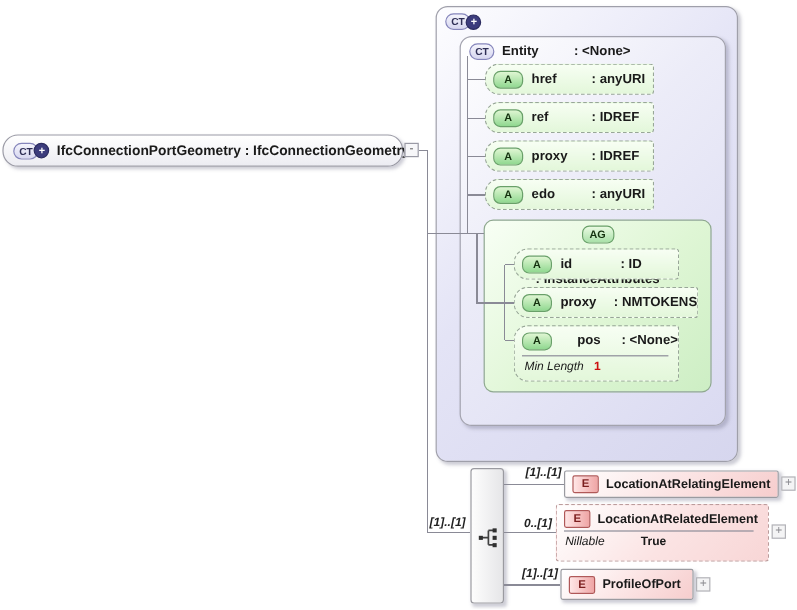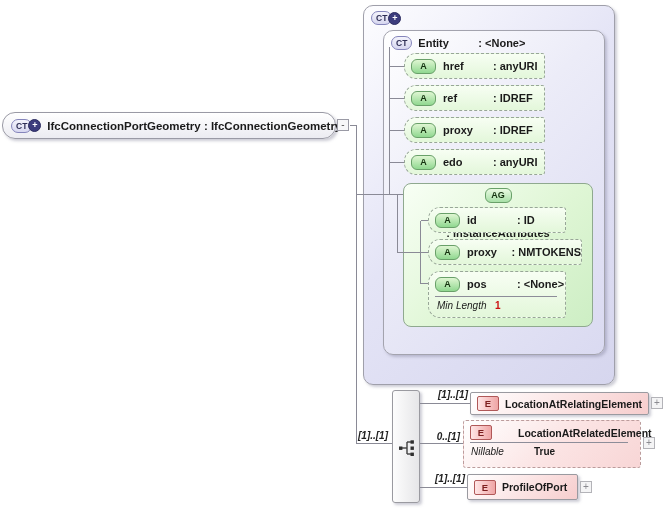--- a/index.html
+++ b/index.html
@@ -58,40 +58,40 @@
   
   .attr{border:1px dashed #98a698;border-radius:12px 3px 3px 12px;
         background:linear-gradient(#f7fef3,#e3f7da);display:flex;align-items:center;gap:0;
         padding:0 0 0 6px;z-index:4;}
   .attr .name-col{margin-left:7px;}
   .attr-type{font-weight:bold;font-size:11px;color:#1a1a1a;white-space:nowrap;}
   .ag-box{left:403px;top:183px;width:190px;height:144px;border:1px solid #8fa98f;border-radius:8px;
           background:linear-gradient(135deg,#f8fff5 0%,#dff6d5 55%,#cdeec4 100%);z-index:3;}
   .pos-attr{flex-direction:column;align-items:stretch;padding:0;}
   .pos-line1{display:flex;align-items:center;height:24px;padding-left:6px;}
-  .pos-line1 .name-col{margin-left:7px;}
+  .pos-line1 .name-col{margin-left:21px;}
   .pos-sep{border-top:1px solid #8d8d99;margin:0 8px 0 6px;}
   .pos-facet{display:flex;align-items:center;font-size:10px;padding:3px 0 0 8px;color:#1a1a1a;}
   .pos-facet .facet-label{width:58px;}
 
   
   .seq-bar{left:392px;top:390px;width:28px;height:113px;border:1px solid #9a9aa0;border-radius:3px;
            background:linear-gradient(90deg,#fdfdfd,#e6e6e8);z-index:3;}
   .seq-glyph{position:absolute;left:5px;top:47px;}
 
   .card-label{position:absolute;font-size:10px;font-style:italic;font-weight:bold;color:#222;
               white-space:nowrap;z-index:7;text-align:right;}
 
   
   .elem{border:1px solid #9a9aa0;border-radius:2px;display:flex;align-items:center;gap:6px;
         padding:0 4px 0 6px;background:linear-gradient(135deg,#ffffff 0%,#fbe3e3 55%,#f6cdcd 100%);z-index:3;}
   .elem .title-txt{font-size:10.5px;}
   .elem-opt{border:1px dashed #bb9c9c;border-radius:3px;background:linear-gradient(135deg,#ffffff 0%,#fbe3e3 55%,#f8d6d6 100%);z-index:3;}
   .elem-opt .hdr-row{padding:4px 6px 2px 6px;}
-  .elem-opt .title-txt{font-size:10.5px;margin-left:20px;}
+  .elem-opt .title-txt{font-size:10.5px;}
   .expand-box{width:12px;height:12px;border:1px solid #b3b3b8;background:#f4f4f5;color:#8a8a90;
               font-size:10px;line-height:10px;text-align:center;z-index:5;}
 </style>
 </head>
 <body>
 
 <div class="canvas">
 
   <div class="abs root-el shadowed">
     <span class="ct-wrap">

